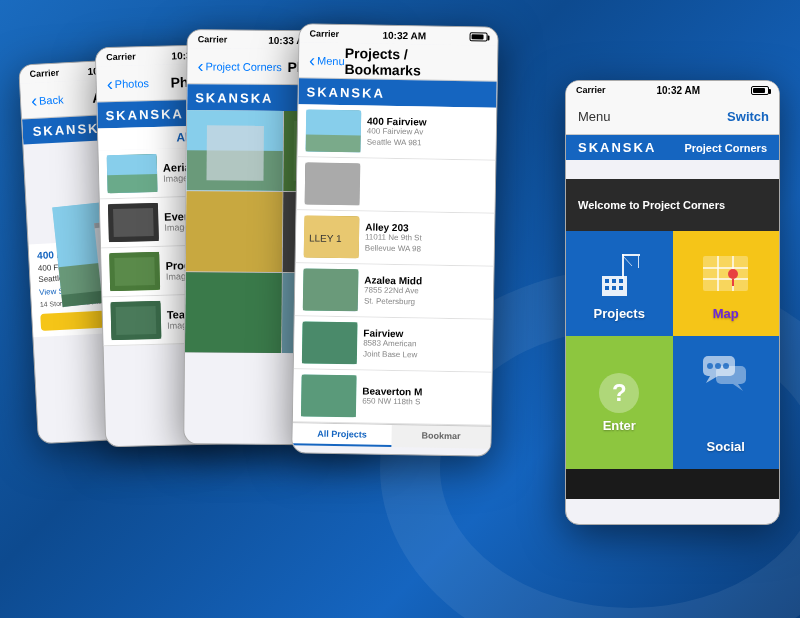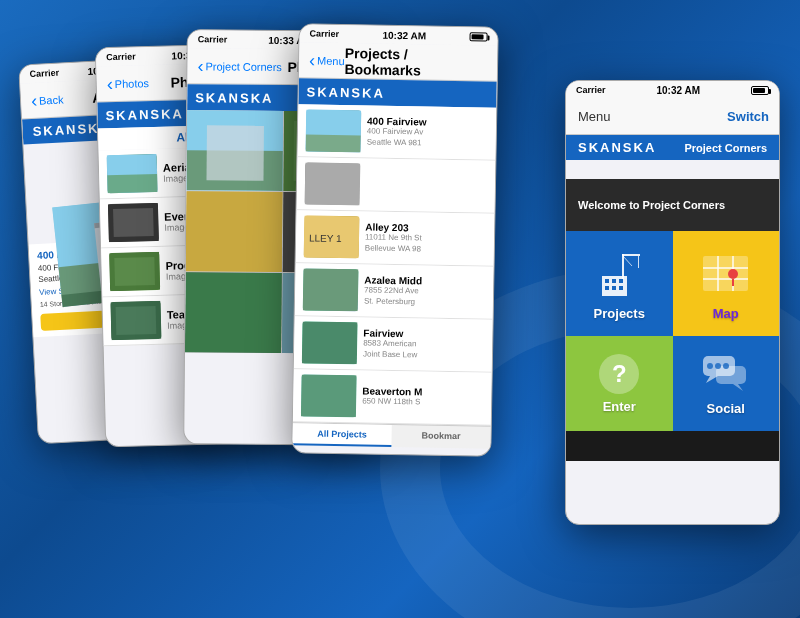--- a/index.html
+++ b/index.html
@@ -375,20 +375,21 @@
     .grid-item-map {
       background: #f5c518;
     }
 
     .grid-item-help {
       background: #8dc63f;
     }
 
     .grid-item-social {
       background: #1565c0;
+      gap: 38px;
     }
 
     .grid-label {
       color: white;
       font-size: 13px;
       font-weight: 700;
       margin-top: 5px;
       text-shadow: 0 1px 2px rgba(0,0,0,0.3);
     }
 

